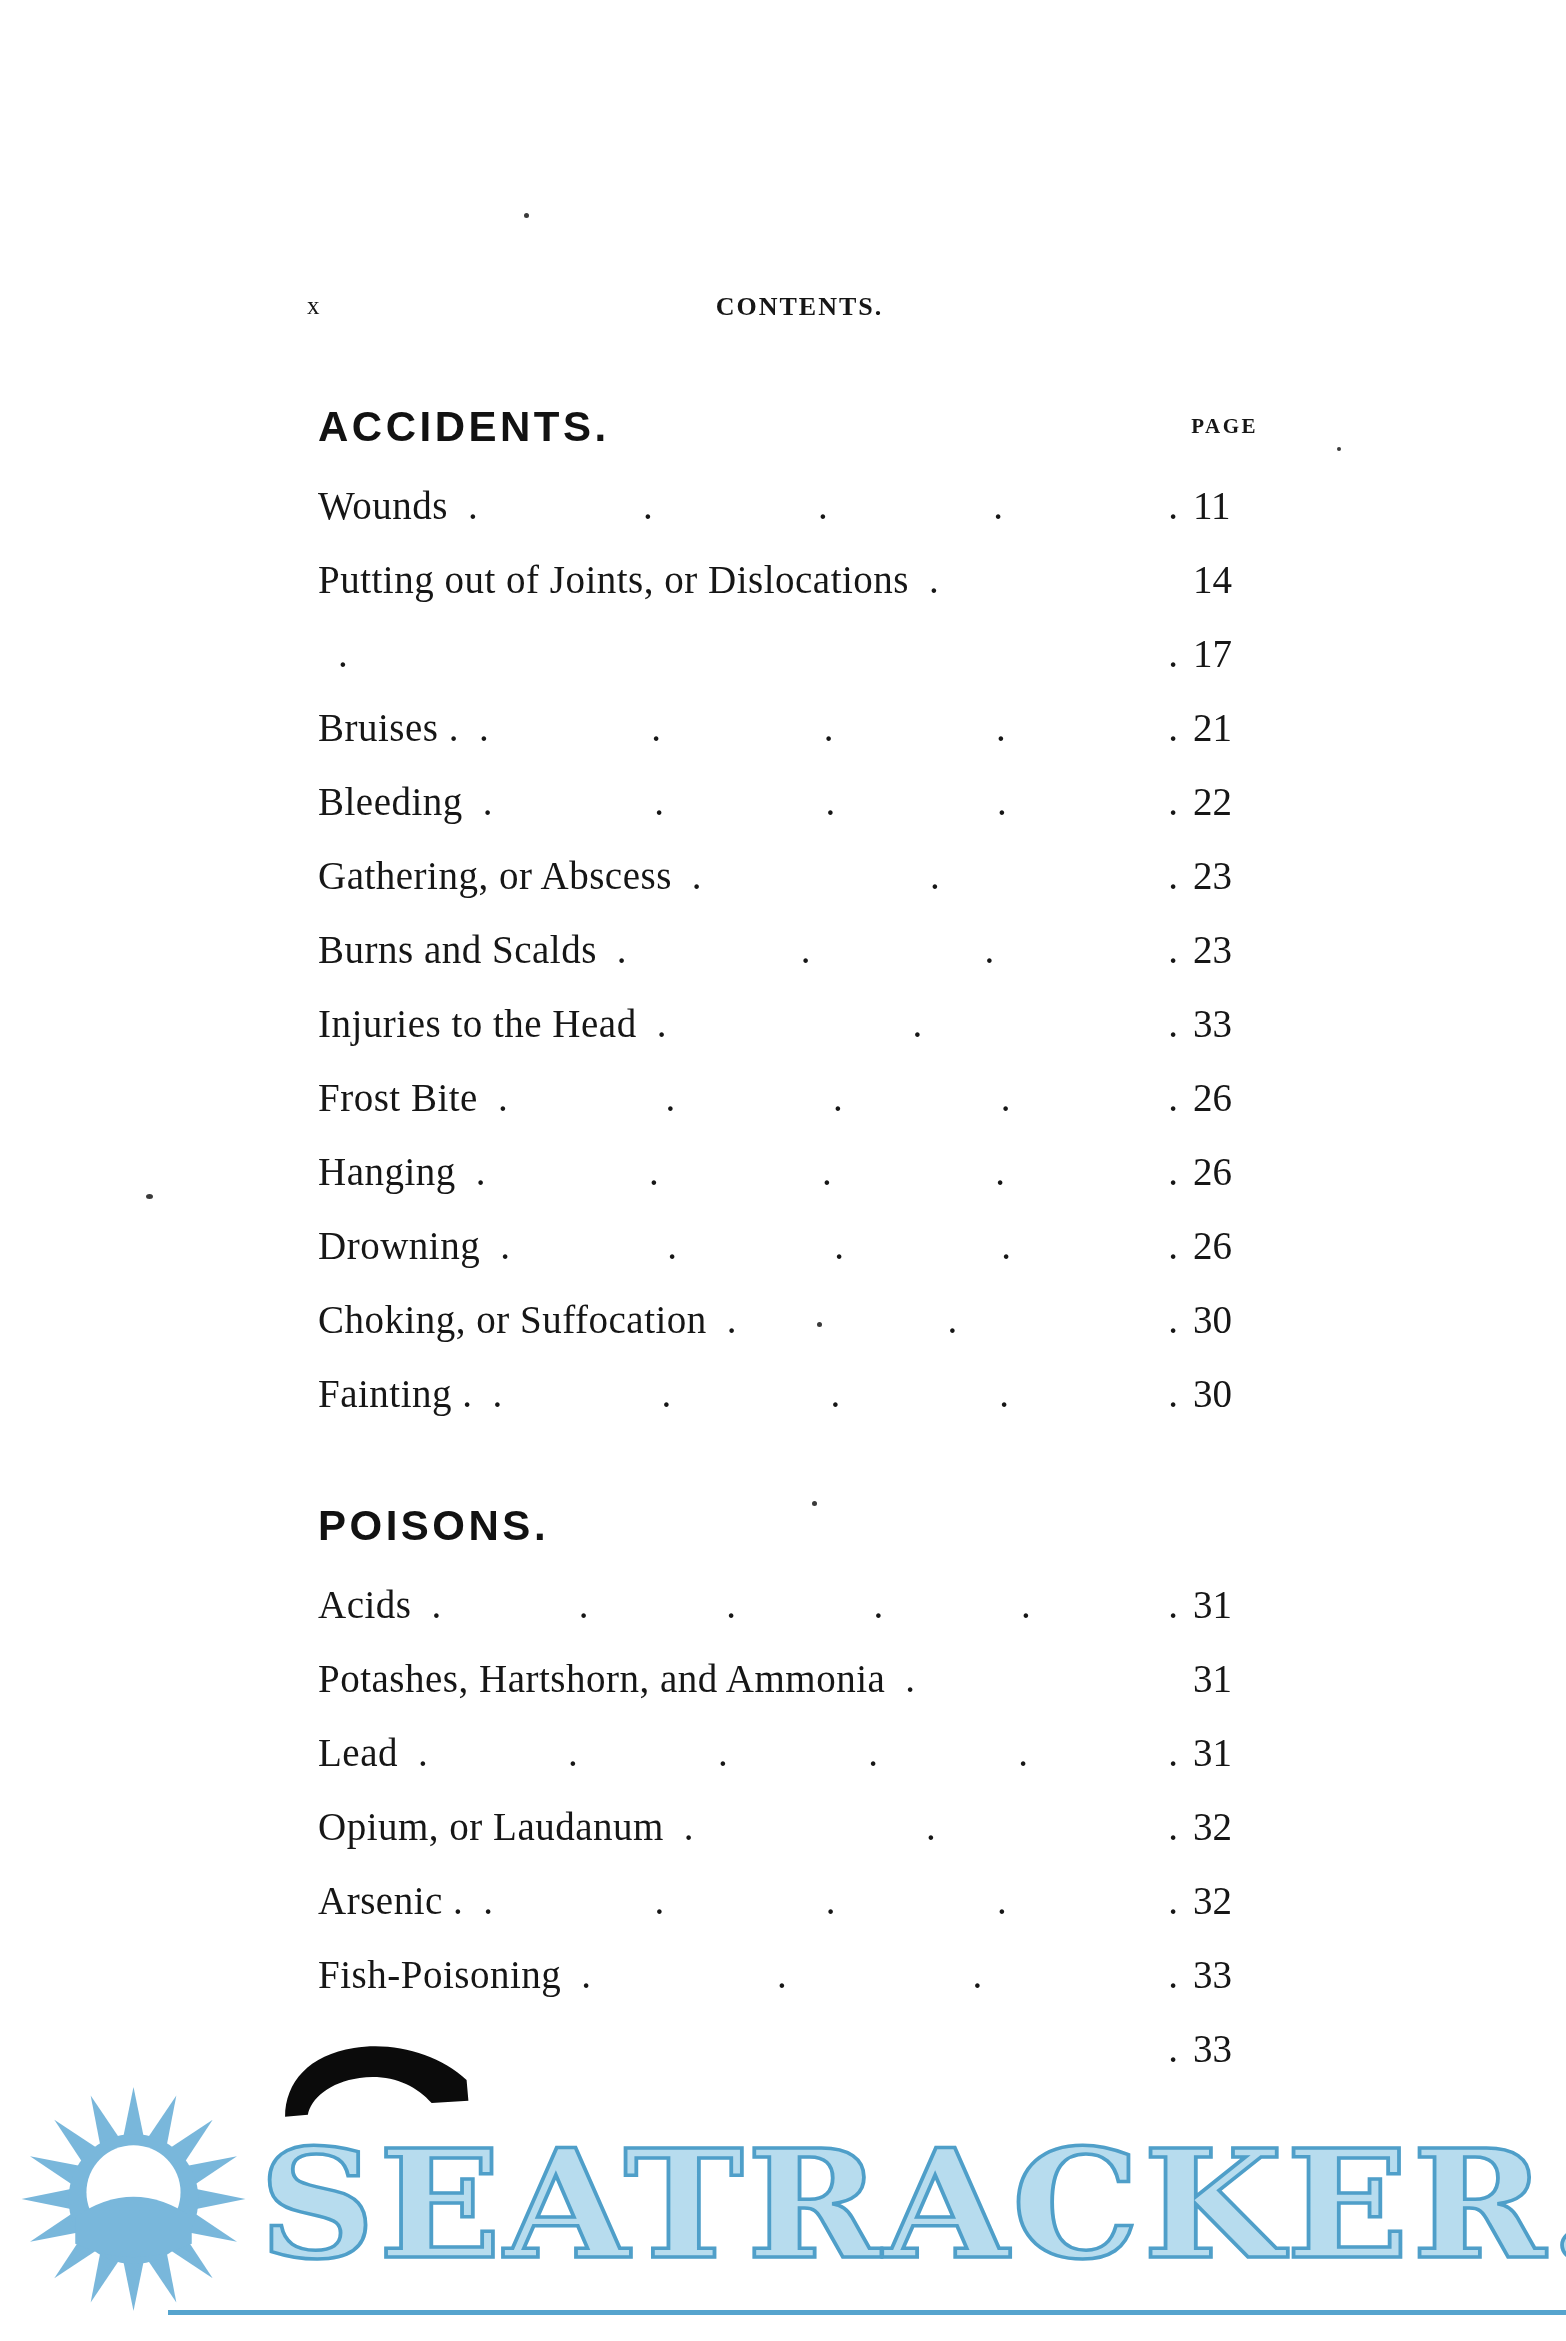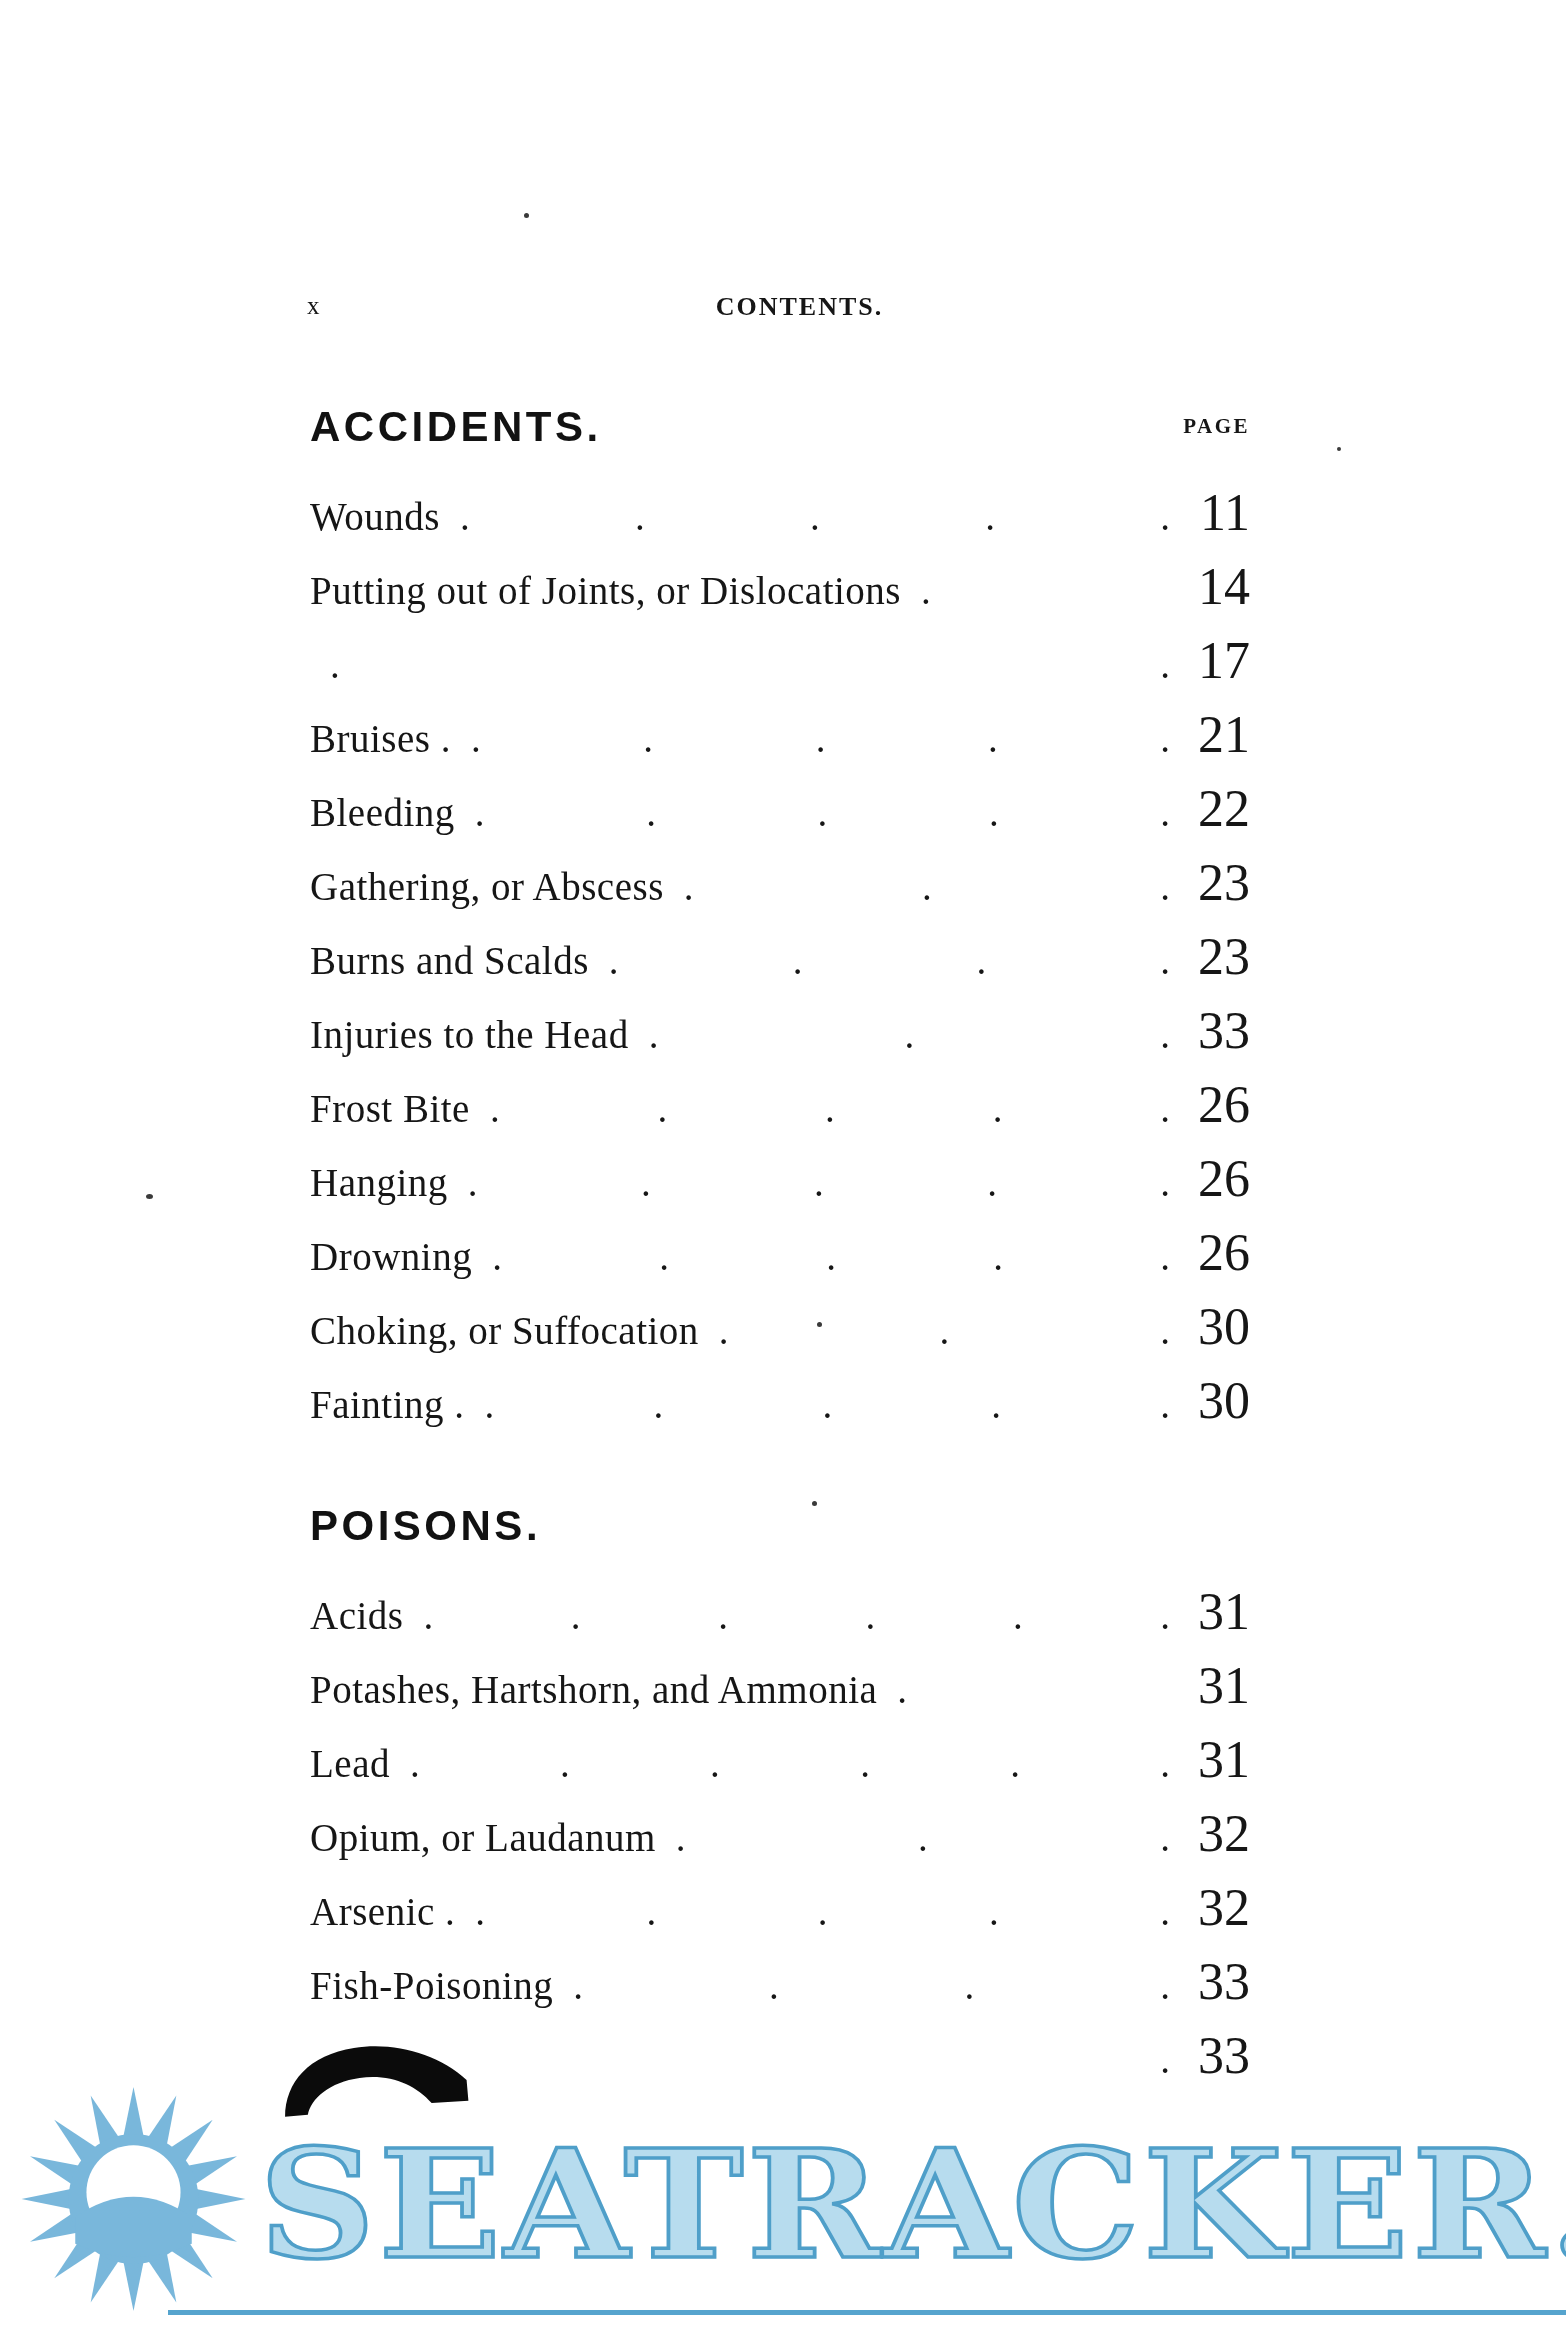--- a/index.html
+++ b/index.html
@@ -28,21 +28,21 @@
     width: 100%;
     text-align: center;
     font-size: 26px;
     letter-spacing: 2px;
     font-weight: bold;
   }
 
   
   .toc {
     position: absolute;
-    left: 310px;
+    left: 318px;
     top: 403px;
     width: 940px;
   }
   .section-heading-row {
     position: relative;
     height: 75px;
     margin-bottom: 5px;
   }
   .section-heading {
     font-family: "Liberation Sans", sans-serif;
@@ -74,22 +74,22 @@
   .entry .leader {
     flex: 1 1 auto;
     margin: 0 15px 0 20px;
     text-align: justify;
     text-align-last: justify;
     font-size: 39px;
     overflow: hidden;
   }
   .entry .pg {
     width: 65px;
-    text-align: right;
-    font-size: 52px;
+    text-align: left;
+    font-size: 39px;
   }
   .section-2 { margin-top: 57px; }
 
   
   .speck {
     position: absolute;
     background: #3a3a3a;
     border-radius: 50%;
   }
   .ink-blob {

